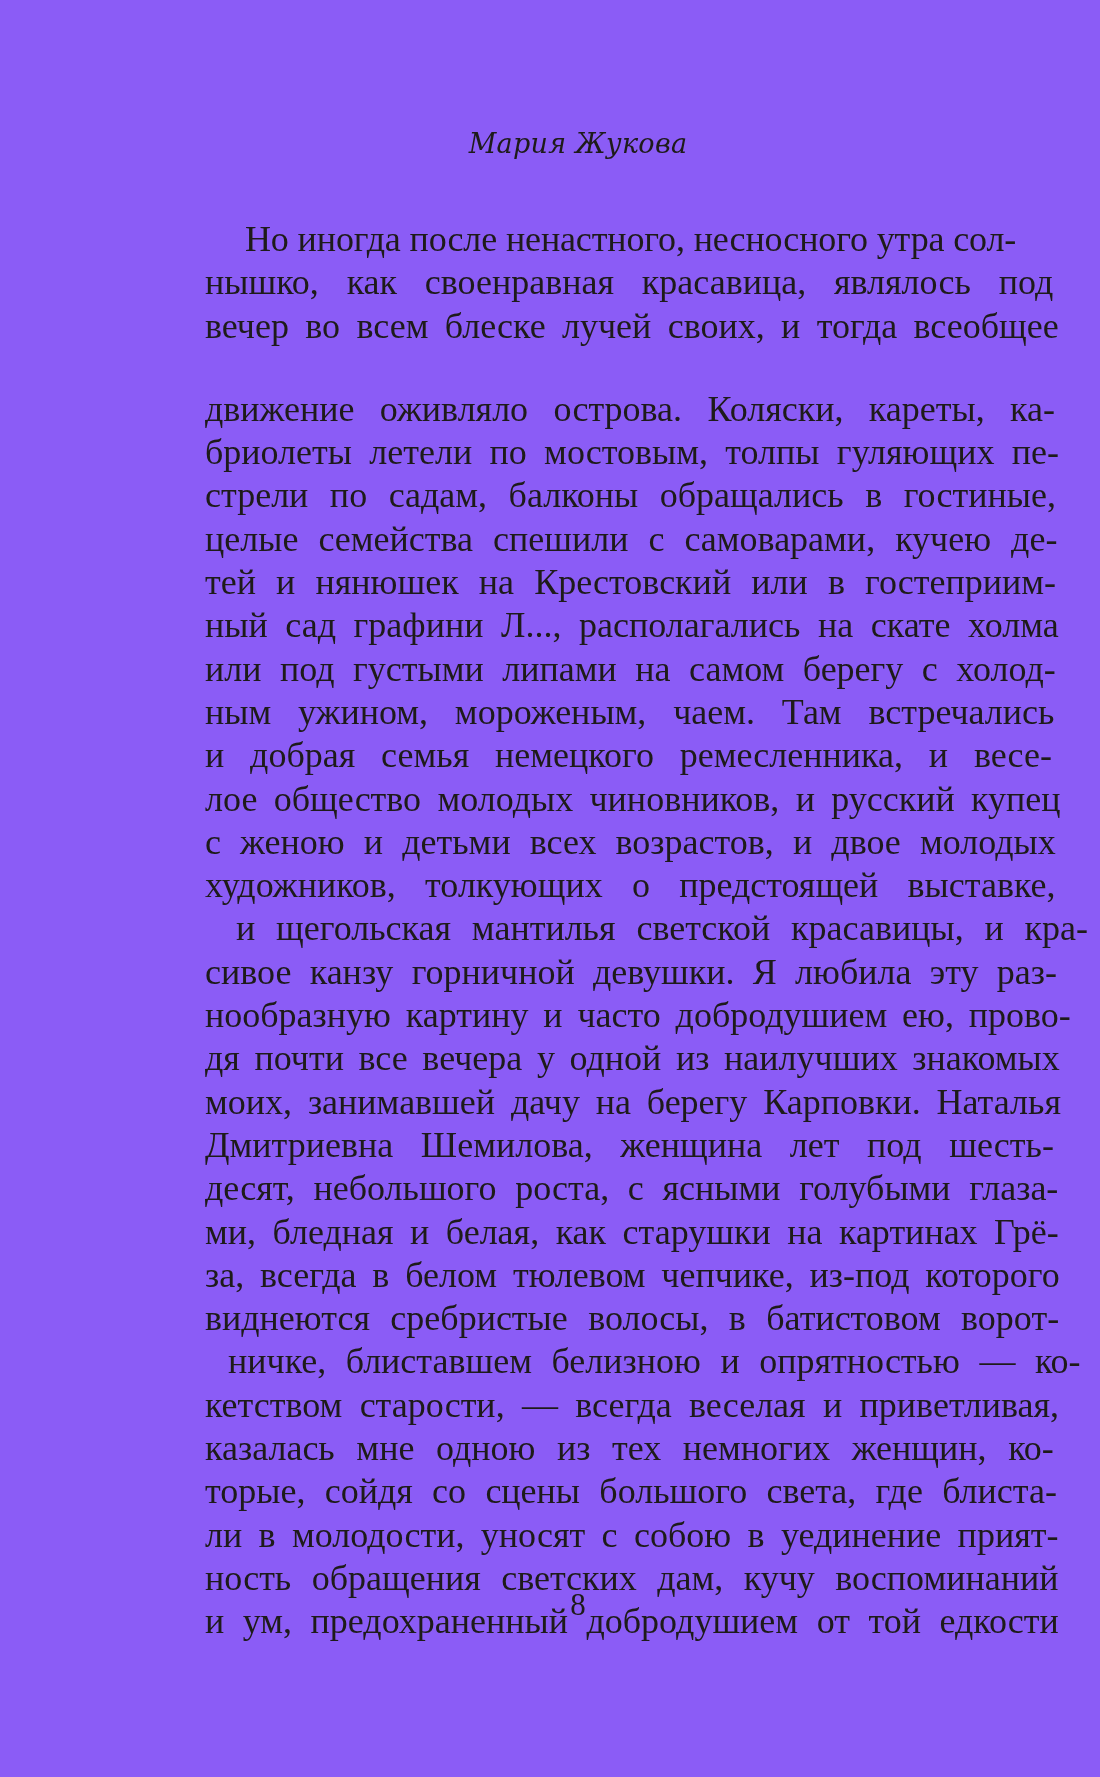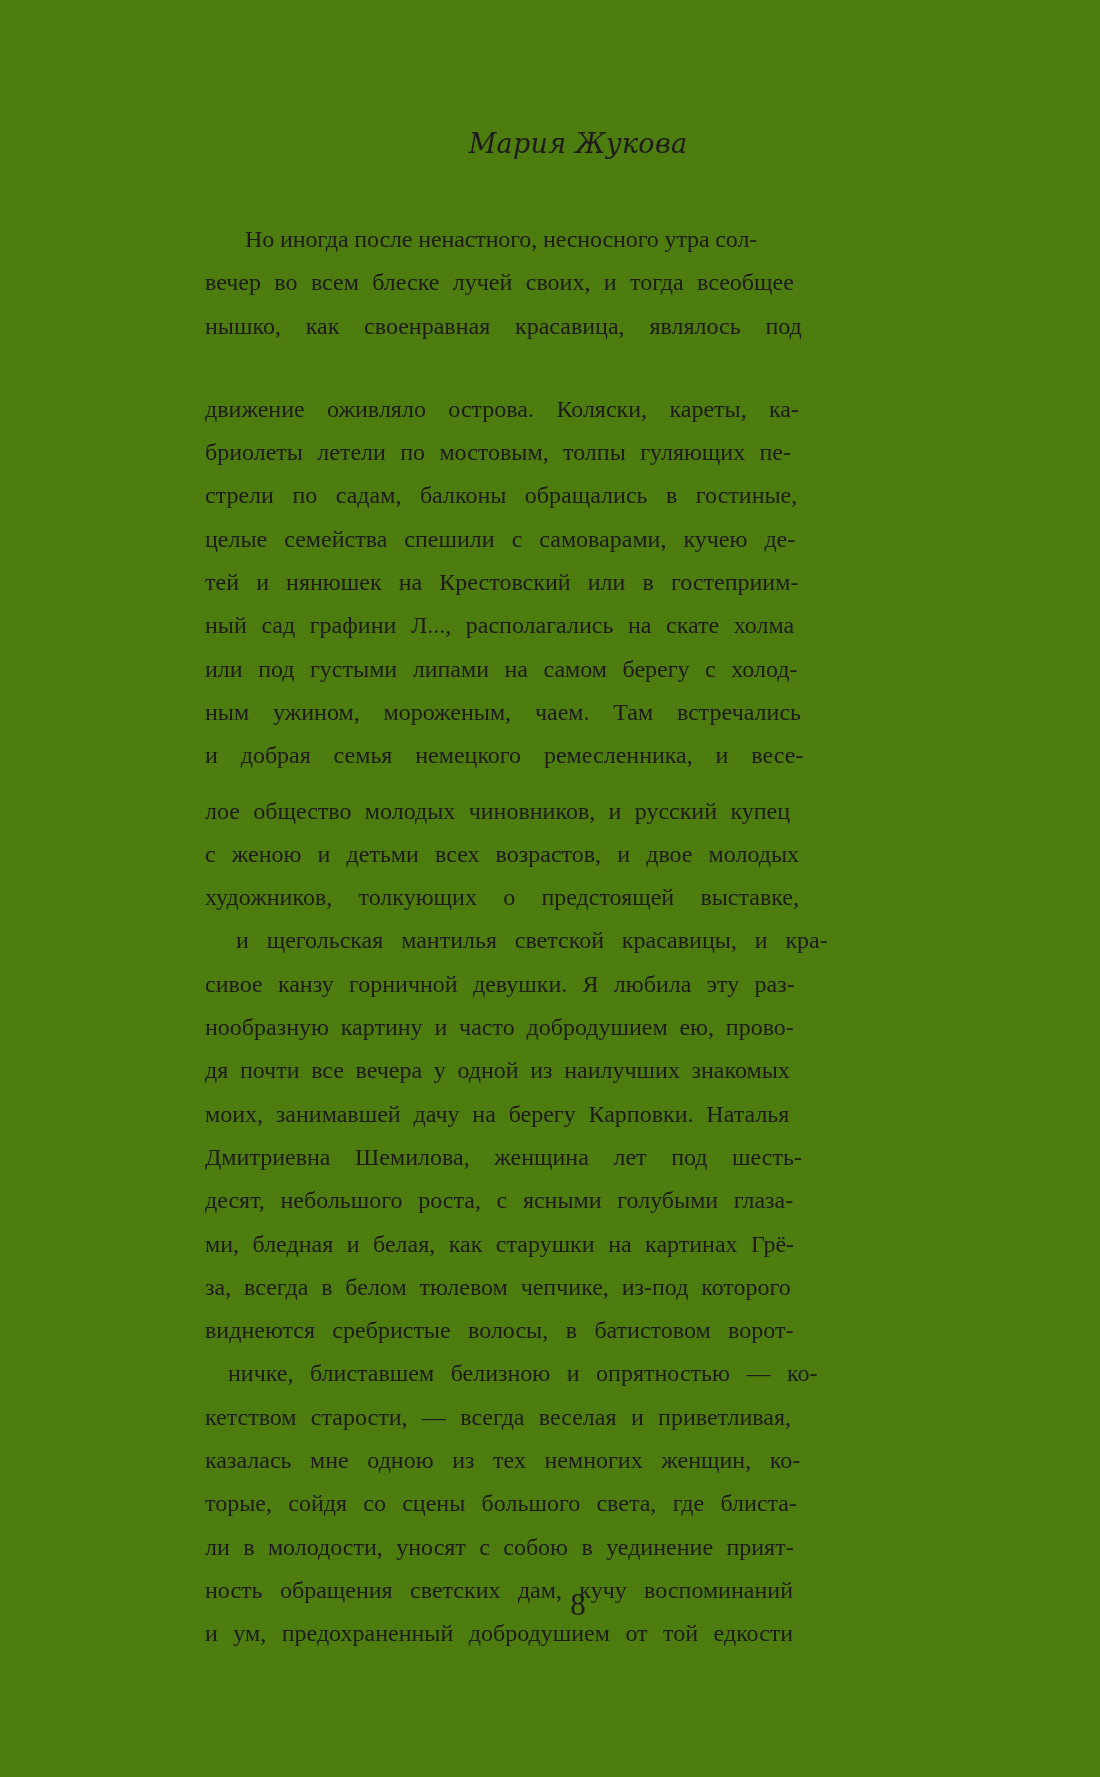--- a/index.html
+++ b/index.html
@@ -12,21 +12,21 @@
     height: 1777px;
     position: relative;
     overflow: hidden;
     color: #1e1b1a;
   }
   .page {
     position: absolute;
     left: 0; top: 0;
     width: 1100px;
     height: 1777px;
-    background: #4d7c0f;
+    background: #8b5cf6;
   }
   .running-head {
     position: absolute;
     left: 0;
     width: 1100px;
     top: 128px;
     text-align: center;
     font-family: "DejaVu Serif", "Liberation Serif", serif;
     font-style: italic;
     font-size: 27px;
@@ -39,21 +39,21 @@
     position: absolute;
     left: 205px;
     top: 218px;
     width: 754px;
   }
   .line {
     display: block;
     height: 43.3px;
     line-height: 43.3px;
     font-family: "Liberation Serif", "DejaVu Serif", serif;
-    font-size: 24px;
+    font-size: 36px;
     white-space: nowrap;
     text-align: justify;
     text-align-last: justify;
     color: #1e1b1a;
   }
   .line.first {
     text-indent: 40px;
   }
   .line.last {
     text-align-last: justify;
@@ -72,32 +72,32 @@
   }
 </style>
 </head>
 <body>
 
 <div class="page">
   <div class="running-head">Мария Жукова</div>
 
   <div class="text-block">
     <span class="line first" style="display: block; white-space: nowrap; width: 754px; letter-spacing: -0.125px; word-spacing: 0px; text-align: left; text-align-last: left;">Но иногда после ненастного, несносного утра сол-</span>
+    <span class="line" style="display: block; white-space: nowrap; width: 754px; word-spacing: 18.8px; text-align: left; text-align-last: left;">нышко, как своенравная красавица, являлось под</span>
     <span class="line" style="display: block; white-space: nowrap; width: 754px; word-spacing: 7.375px; text-align: left; text-align-last: left;">вечер во всем блеске лучей своих, и тогда всеобщее</span>
-    <span class="line" style="display: block; white-space: nowrap; width: 754px; word-spacing: 18.8px; text-align: left; text-align-last: left;">нышко, как своенравная красавица, являлось под</span>
     <span class="line" style="display: block; white-space: nowrap; width: 754px; word-spacing: 16.4px; text-align: left; text-align-last: left; margin-top: 40px;">движение оживляло острова. Коляски, кареты, ка-</span>
     <span class="line" style="display: block; white-space: nowrap; width: 754px; word-spacing: 8.333px; text-align: left; text-align-last: left;">бриолеты летели по мостовым, толпы гуляющих пе-</span>
     <span class="line" style="display: block; white-space: nowrap; width: 754px; word-spacing: 12.5px; text-align: right; text-align-last: left;">стрели по садам, балконы обращались в гостиные,</span>
     <span class="line" style="display: block; white-space: nowrap; width: 754px; word-spacing: 11px; text-align: left; text-align-last: left;">целые семейства спешили с самоварами, кучею де-</span>
     <span class="line" style="display: block; white-space: nowrap; width: 754px; word-spacing: 11.143px; text-align: left; text-align-last: left;">тей и нянюшек на Крестовский или в гостеприим-</span>
     <span class="line" style="display: block; white-space: nowrap; width: 754px; word-spacing: 8.571px; text-align: left; text-align-last: left;">ный сад графини Л..., располагались на скате холма</span>
     <span class="line" style="display: block; white-space: nowrap; width: 754px; word-spacing: 9.5px; text-align: left; text-align-last: left;">или под густыми липами на самом берегу с холод-</span>
     <span class="line" style="display: block; white-space: nowrap; width: 754px; word-spacing: 17.8px; text-align: left; text-align-last: left;">ным ужином, мороженым, чаем. Там встречались</span>
     <span class="line" style="display: block; white-space: nowrap; width: 754px; word-spacing: 16.833px; text-align: left; text-align-last: left;">и добрая семья немецкого ремесленника, и весе-</span>
-    <span class="line" style="display: block; white-space: nowrap; width: 754px; word-spacing: 7.333px; text-align: center; text-align-last: left; margin-top: 12px;">лое общество молодых чиновников, и русский купец</span>
+    <span class="line" style="display: block; white-space: nowrap; width: 754px; word-spacing: 7.333px; text-align: center; text-align-last: left;">лое общество молодых чиновников, и русский купец</span>
     <span class="line" style="display: block; white-space: nowrap; width: 754px; word-spacing: 10.125px; text-align: left; text-align-last: left;">с женою и детьми всех возрастов, и двое молодых</span>
     <span class="line" style="display: block; white-space: nowrap; width: 754px; word-spacing: 20.25px; text-align: left; text-align-last: left;">художников, толкующих о предстоящей выставке,</span>
     <span class="line" style="display: block; white-space: nowrap; width: 754px; word-spacing: 11.833px; text-align: left; text-align-last: left; margin-left: 31px;">и щегольская мантилья светской красавицы, и кра-</span>
     <span class="line" style="display: block; white-space: nowrap; width: 754px; word-spacing: 9.286px; text-align: left; text-align-last: left;">сивое канзу горничной девушки. Я любила эту раз-</span>
     <span class="line" style="display: block; white-space: nowrap; width: 754px; word-spacing: 5.833px; text-align: left; text-align-last: left;">нообразную картину и часто добродушием ею, прово-</span>
     <span class="line" style="display: block; white-space: nowrap; width: 754px; word-spacing: 5.625px; text-align: left; text-align-last: left;">дя почти все вечера у одной из наилучших знакомых</span>
     <span class="line" style="display: block; white-space: nowrap; width: 754px; word-spacing: 6.833px; text-align: left; text-align-last: left;">моих, занимавшей дачу на берегу Карповки. Наталья</span>
     <span class="line" style="display: block; white-space: nowrap; width: 754px; word-spacing: 18.6px; text-align: left; text-align-last: left;">Дмитриевна Шемилова, женщина лет под шесть-</span>
     <span class="line" style="display: block; white-space: nowrap; width: 754px; word-spacing: 9.667px; text-align: left; text-align-last: left;">десят, небольшого роста, с ясными голубыми глаза-</span>
     <span class="line" style="display: block; white-space: nowrap; width: 754px; word-spacing: 7.5px; text-align: left; text-align-last: left;">ми, бледная и белая, как старушки на картинах Грё-</span>

